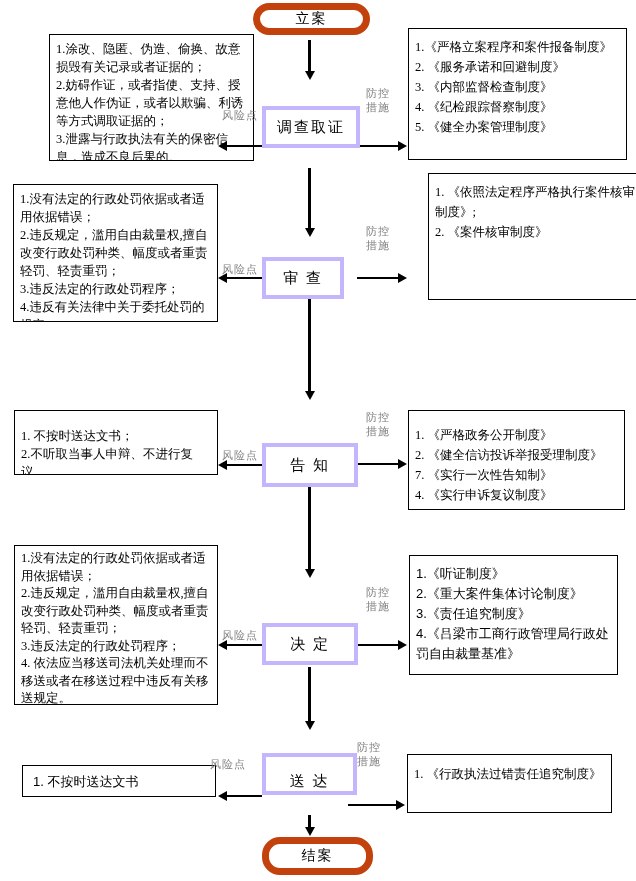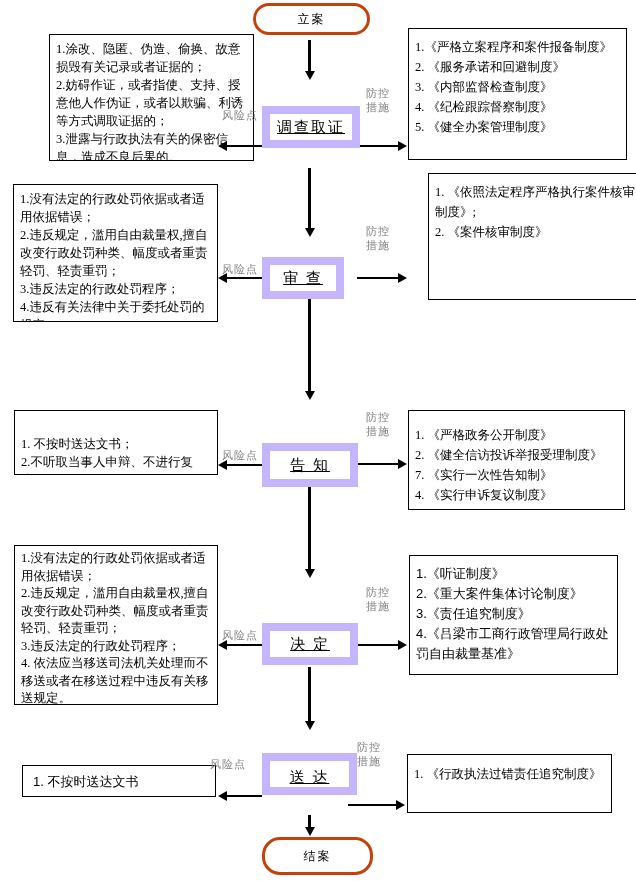--- a/index.html
+++ b/index.html
@@ -5,49 +5,49 @@
   html,body{margin:0;padding:0;background:#ffffff;}
   .canvas{
     position:relative;width:636px;height:881px;background:#ffffff;
     font-family:"Liberation Serif","DejaVu Serif",serif;
     color:#000;overflow:hidden;
   }
   *{box-sizing:border-box;}
 
   
   .terminal{
-    position:absolute;border:3px solid #c2410c;border-radius:18px;
+    position:absolute;border:7px solid #c2410c;border-radius:18px;
     display:flex;align-items:center;justify-content:center;
-    font-size:12px;letter-spacing:2px;background:#fff;
+    font-size:14px;letter-spacing:2px;background:#fff;
   }
   .t-start{left:253px;top:3px;width:117px;height:32px;}
   .t-end{left:262px;top:837px;width:111px;height:38px;}
 
   
   .proc{
-    position:absolute;border:8px solid #c4b5fd;background:#fff;
+    position:absolute;border:4px solid #c4b5fd;background:#fff;
     display:flex;align-items:center;justify-content:center;
-    font-size:15px;letter-spacing:2px;text-decoration:underline;
+    font-size:15px;letter-spacing:2px;
   }
   .p1{left:262px;top:106px;width:98px;height:42px;}
   .p2{left:262px;top:257px;width:82px;height:42px;}
   .p3{left:262px;top:443px;width:96px;height:44px;}
   .p4{left:262px;top:623px;width:96px;height:42px;}
   .p5{left:262px;top:753px;width:95px;height:42px;align-items:flex-end;}
 
   
   .sidebox{
     position:absolute;border:1px solid #000;background:#fff;
     padding:5px 6px;font-size:12.5px;overflow:hidden;
   }
   .sidebox .line{line-height:18px;}
   .sidebox .mline{line-height:20px;}
   .b-l1{left:13px;top:34px;width:205px;height:127px;margin-left:36px;}
   .b-l2{left:13px;top:184px;width:205px;height:138px;}
-  .b-l3{left:14px;top:410px;width:204px;height:65px;padding-top:24px;}
+  .b-l3{left:14px;top:410px;width:204px;height:65px;padding-top:16px;}
   .b-l4{left:14px;top:545px;width:204px;height:160px;padding-top:4px;}
   .b-l4 .line{line-height:17.5px;}
   .b-l5{left:22px;top:765px;width:194px;height:32px;padding:7px 10px;
         font-family:"Liberation Sans","DejaVu Sans",sans-serif;font-size:13px;}
   .b-r1{left:408px;top:28px;width:219px;height:132px;padding-top:8px;}
   .b-r2{left:428px;top:173px;width:219px;height:127px;padding-top:8px;}
   .b-r3{left:408px;top:410px;width:217px;height:100px;padding-top:14px;}
   .b-r4{left:409px;top:555px;width:209px;height:120px;padding-top:8px;
         font-family:"Liberation Sans","DejaVu Sans",sans-serif;font-size:13px;}
   .b-r5{left:407px;top:754px;width:205px;height:59px;padding-top:9px;}

